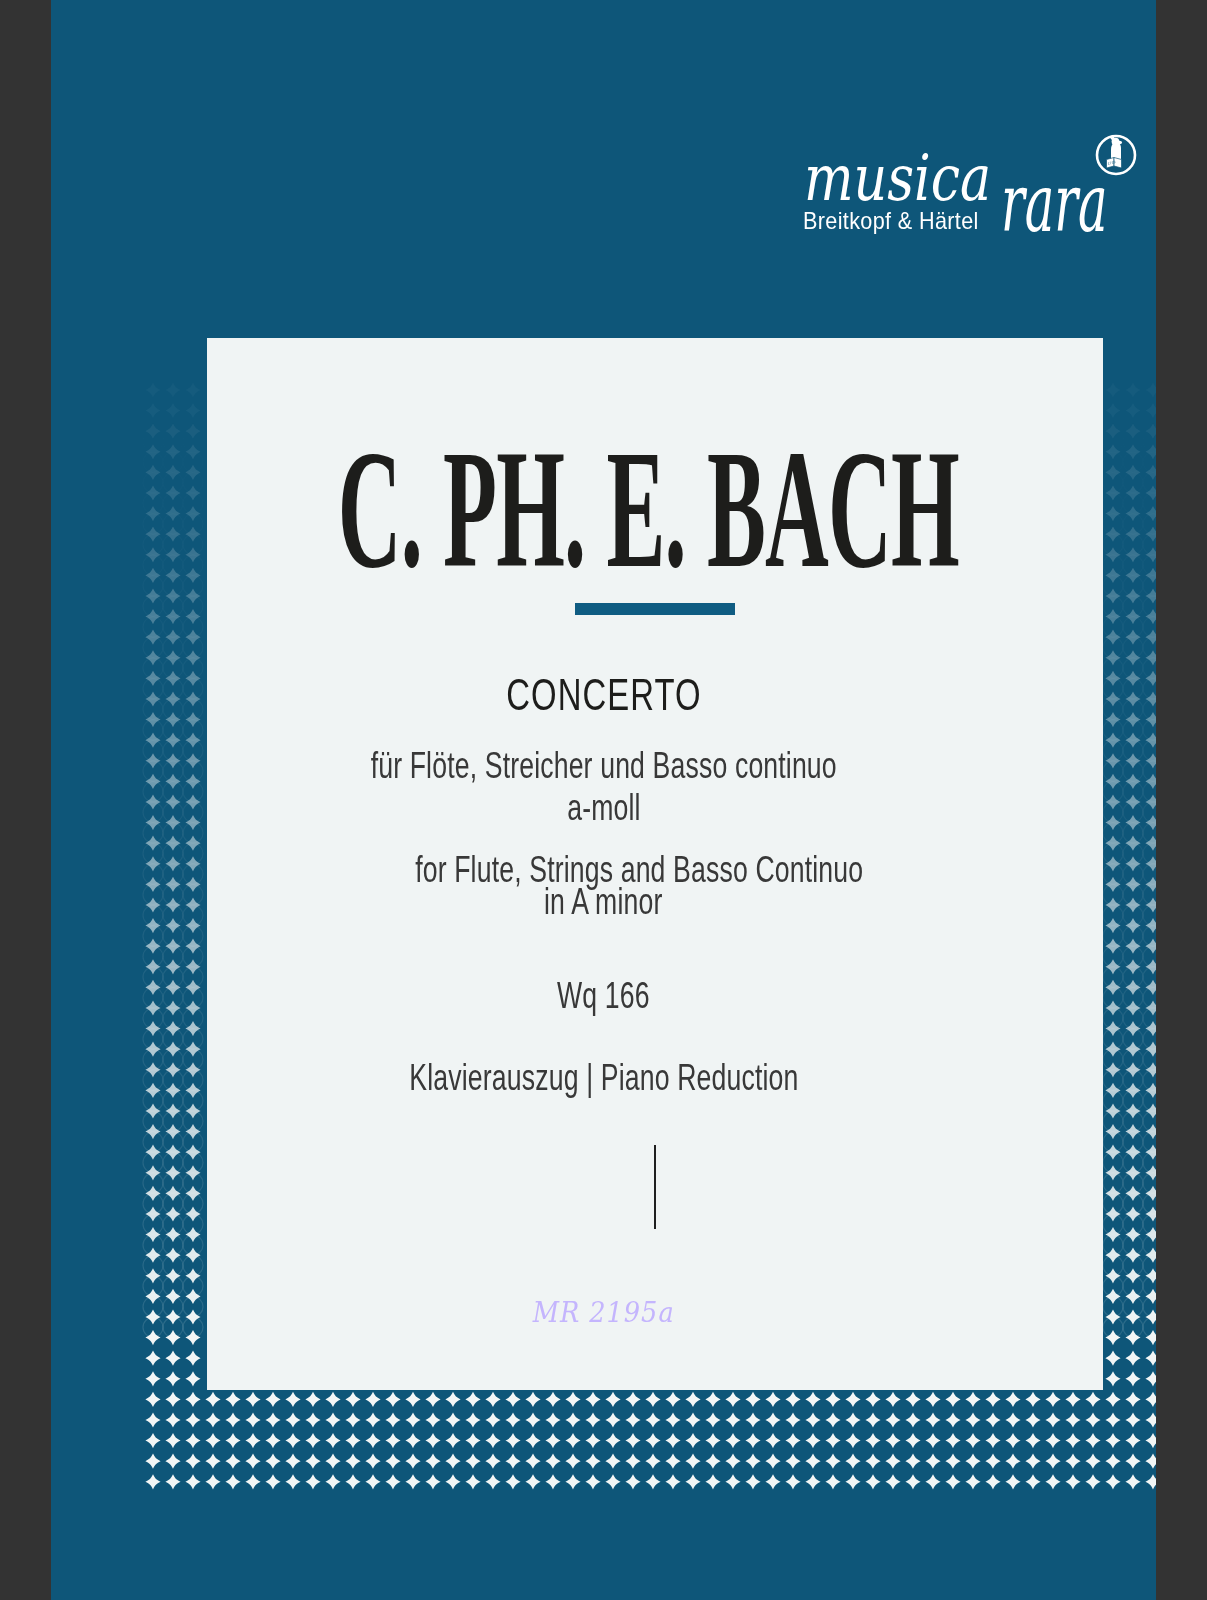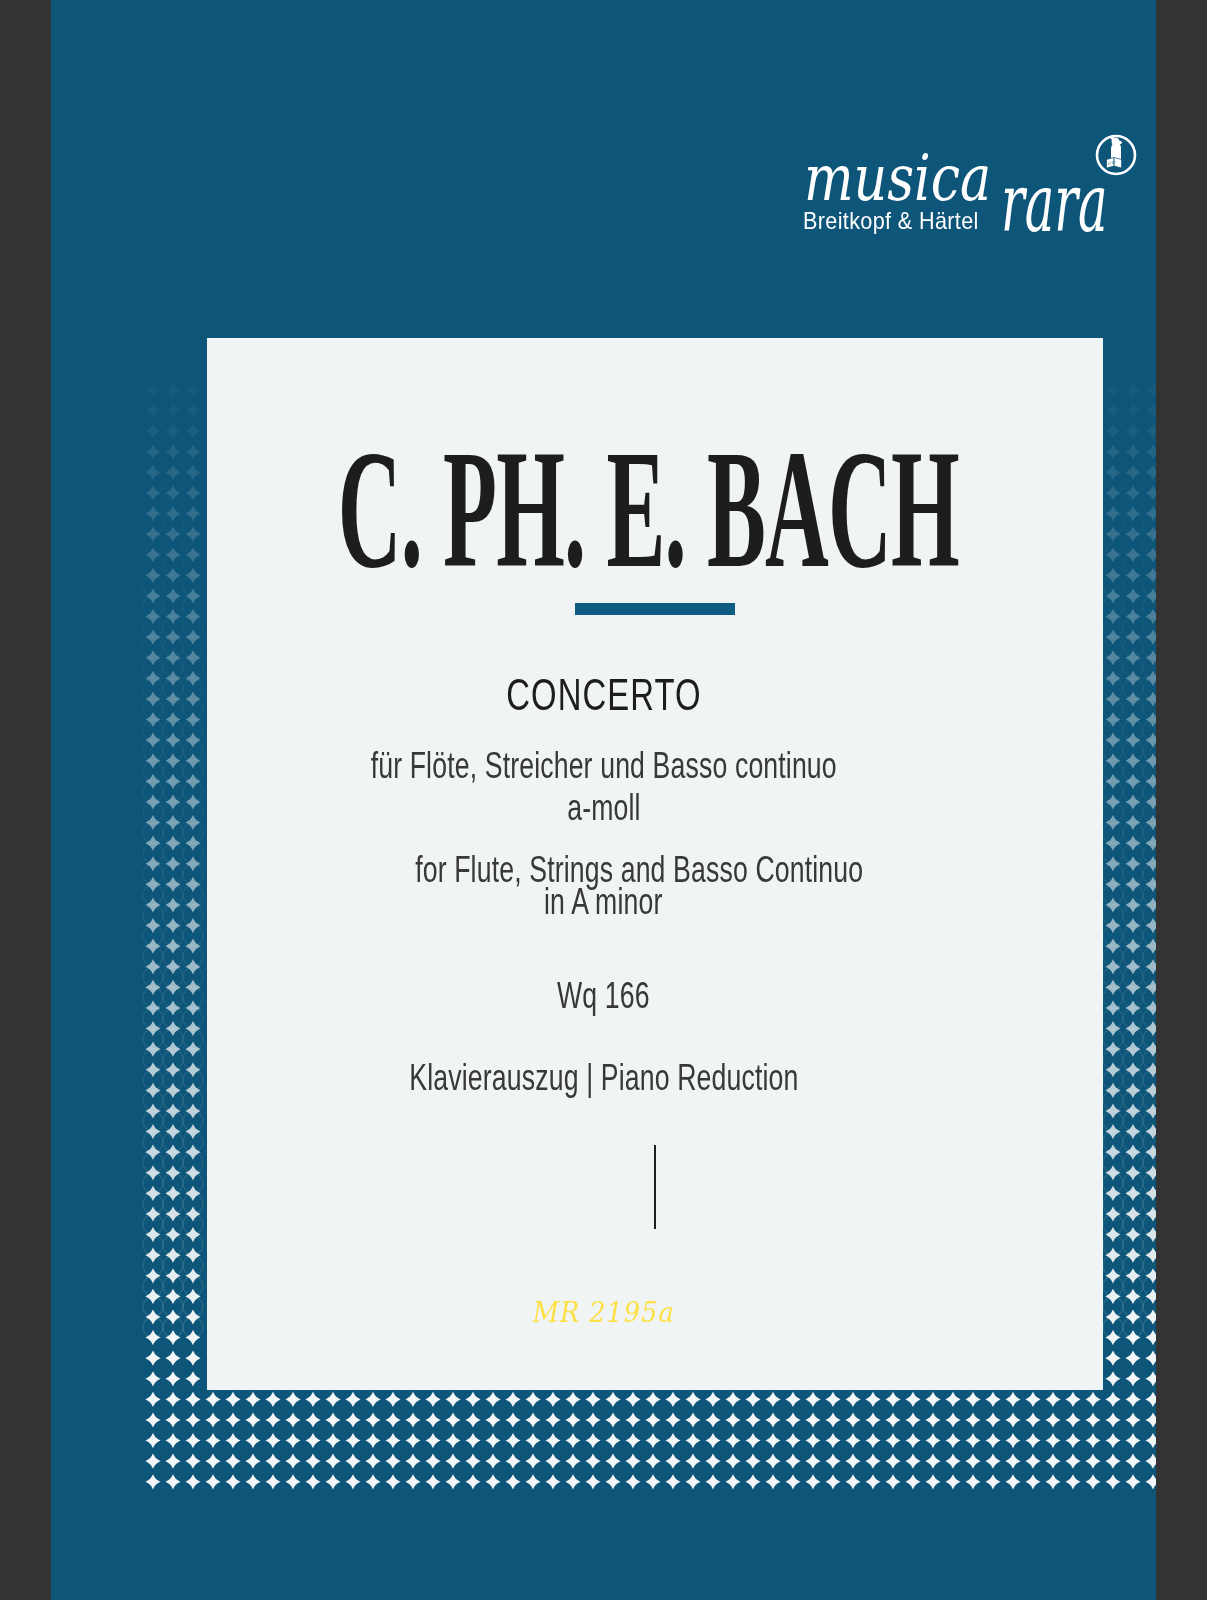--- a/index.html
+++ b/index.html
@@ -30,21 +30,21 @@
   .sub{font-size:37px;color:var(--gray,#383838);}
   .sub .sq{transform:scaleX(0.72);letter-spacing:0.2px;}
   .de1{top:747px;} .de2{top:789px;}
   .en1{top:851px;padding-left:36px;} .en2{top:883px;}
   .wq{top:959px;margin-top:18px;}
   .edition{top:1060px;font-size:36px;color:var(--gray,#383838);}
   .edition .sq{transform:scaleX(0.74);letter-spacing:0.2px;}
   
   #divider{position:absolute;left:603px;top:1145px;width:1.5px;height:84px;background:#1f1f1f;}
   
-  .plate{top:1299px;font-family:"DejaVu Serif",serif;font-style:italic;font-size:27px;color:#fde047;}
+  .plate{top:1299px;font-family:"DejaVu Serif",serif;font-style:italic;font-size:27px;color:#c4b5fd;}
   .plate .sq{transform:scaleX(0.95);letter-spacing:1px;}
   
   .logoline{position:absolute;line-height:1;white-space:nowrap;color:#fff;}
   .logoline .sq{transform-origin:0 50%;}
   .musica{left:753px;top:147px;font-family:"DejaVu Serif",serif;font-style:italic;font-size:63px;}
   .musica .sq{transform:scaleX(0.83);}
   .publisher{left:752px;top:209px;font-size:24px;letter-spacing:0.4px;}
   .publisher .sq{transform:scaleX(0.9);}
   .rara{left:950px;top:164px;font-family:"DejaVu Serif",serif;font-style:italic;font-size:80px;}
   .rara .sq{transform:scaleX(0.62);}

